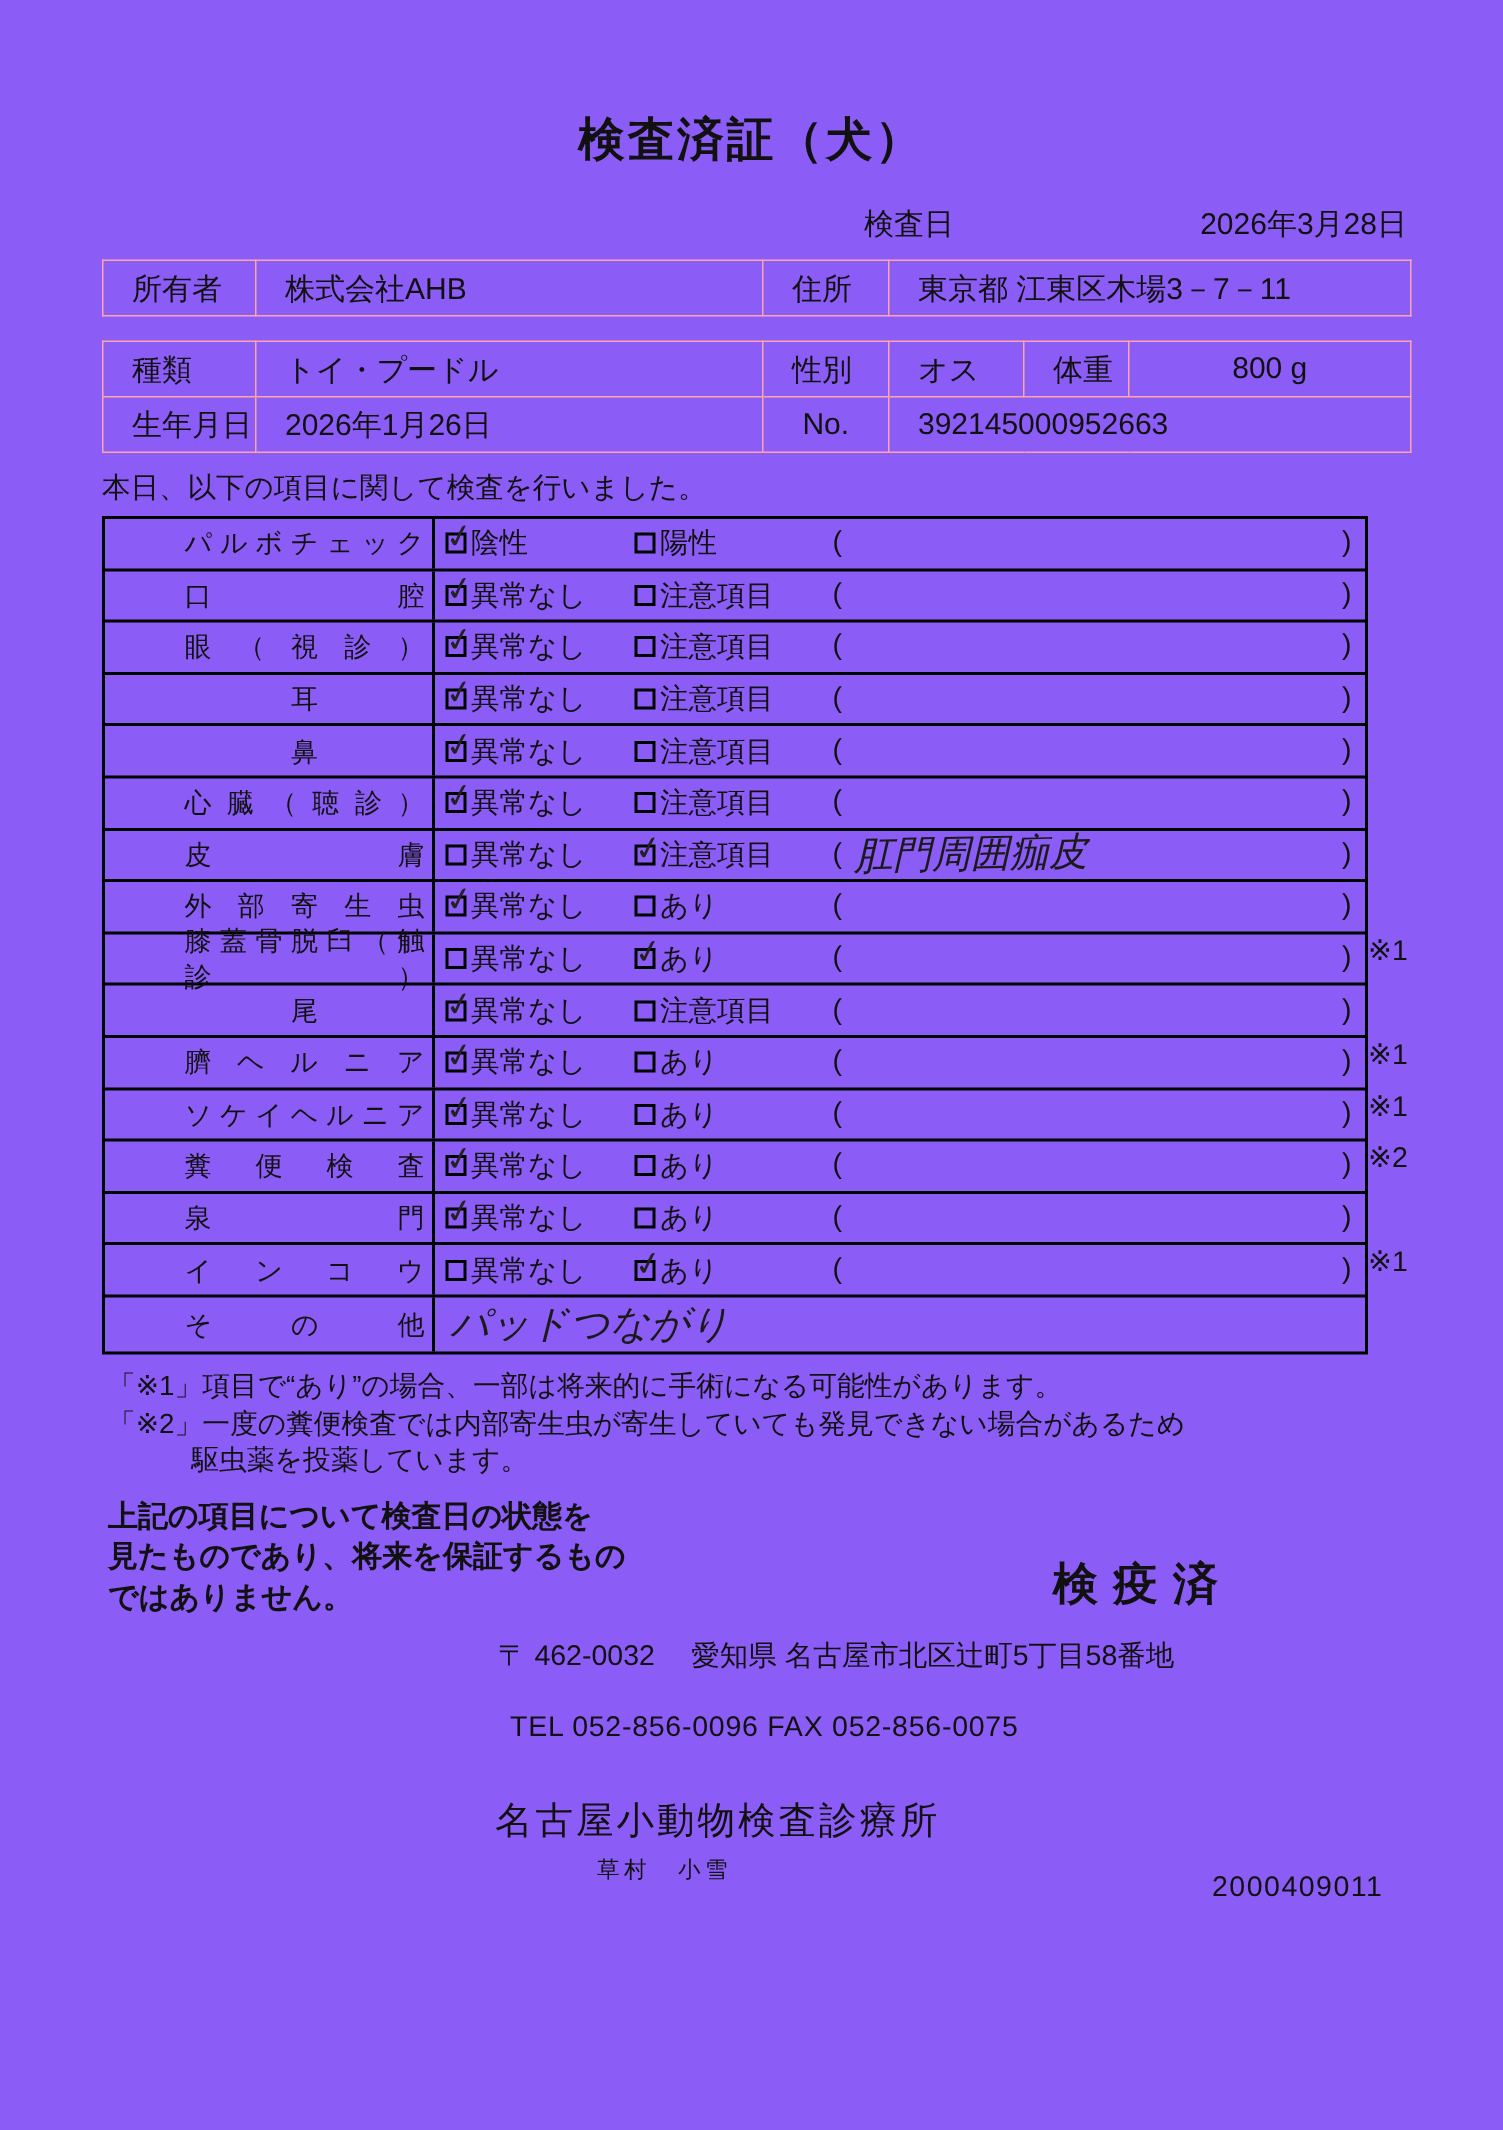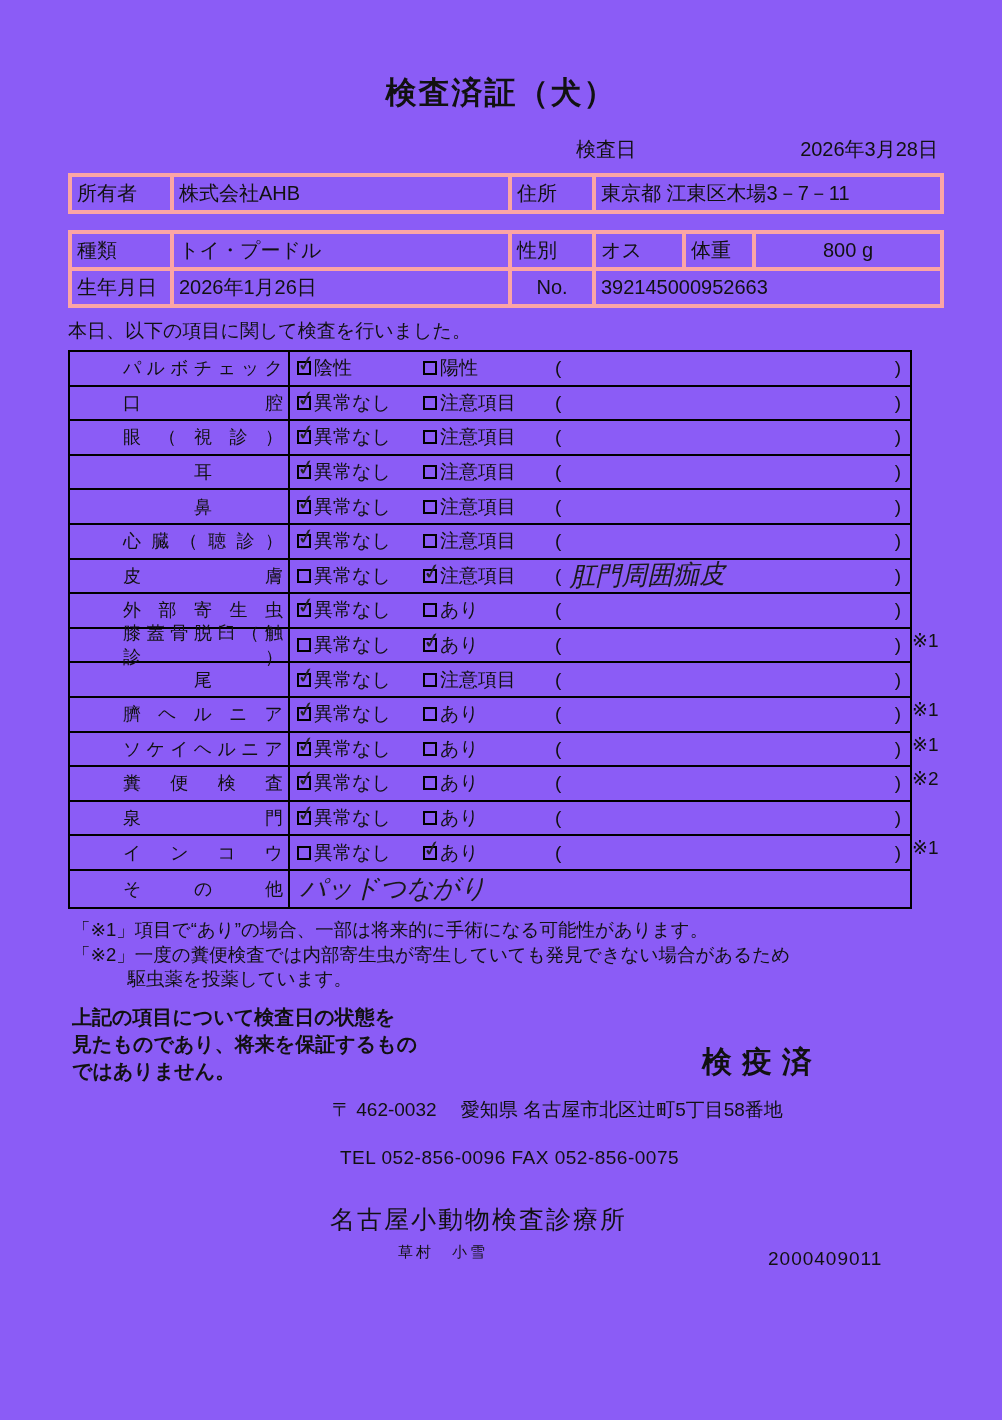--- a/index.html
+++ b/index.html
@@ -6,21 +6,21 @@
   html,body { background:#ffffff; }
   .page {
     width:1002px; height:1420px; background:#8b5cf6; color:#111;
     font-family:"Liberation Sans","DejaVu Sans",sans-serif;
     position:relative; overflow:hidden;
   }
   .title { padding-top:72px; text-align:center; font-size:31px; font-weight:bold; letter-spacing:2px; }
   .date-row { display:flex; justify-content:space-between; margin:22px 64px 10px 576px; font-size:20px; }
 
   table.info { border-collapse:collapse; table-layout:fixed; margin-left:68px; width:872px; }
-  table.info td { border:4px solid #fca5a5; height:37px; font-size:20px; padding:0 5px; vertical-align:middle; overflow:hidden; white-space:nowrap; }
+  table.info td { border:1px solid #fca5a5; height:37px; font-size:20px; padding:0 19px; vertical-align:middle; overflow:hidden; white-space:nowrap; }
   .t1 { margin-top:4px; }
   .t2 { margin-top:16px; }
   td.num-right { text-align:center; padding-right:14px; }
   td.center { text-align:center; }
 
   .intro { margin:10px 0 6px 68px; font-size:19px; }
 
   .insp-table { margin-left:68px; width:844px; border:2px solid #000; }
   .insp-row { display:flex; height:34.6px; border-bottom:2px solid #000; position:relative; font-size:19px;padding-left:48px; }
   .insp-row:last-child { border-bottom:none; height:36px; }
@@ -42,21 +42,21 @@
 
   .notes { margin:9px 0 0 72px; font-size:18.5px; line-height:1.34; white-space:pre; }
   .disc-row { display:flex; align-items:flex-start; margin-top:12px; }
   .disclaimer { margin-left:72px; font-size:20px; font-weight:bold; line-height:1.34; white-space:pre-line; width:420px; }
   .stamp { margin-left:210px; margin-top:38px; font-size:30px; font-weight:bold; letter-spacing:10px; white-space:nowrap; }
 
   .addr { margin:12px 0 0 332px; font-size:19px; }
   .telfax { margin:24px 0 0 340px; font-size:19px; letter-spacing:.5px; }
   .clinic { margin:34px 0 0 330px; font-size:25px; letter-spacing:2px; }
   .person { margin:7px 0 0 398px; font-size:15px; letter-spacing:3px; }
-  .serial { position:absolute; left:768px; top:1248px; font-size:19px; letter-spacing:1px; }
+  .serial { position:absolute; left:808px; top:1248px; font-size:19px; letter-spacing:1px; }
 </style>
 </head>
 <body>
 
 <div class="page">
 
   <div class="title">検査済証（犬）</div>
 
   <div class="date-row">
     <span>検査日</span>

